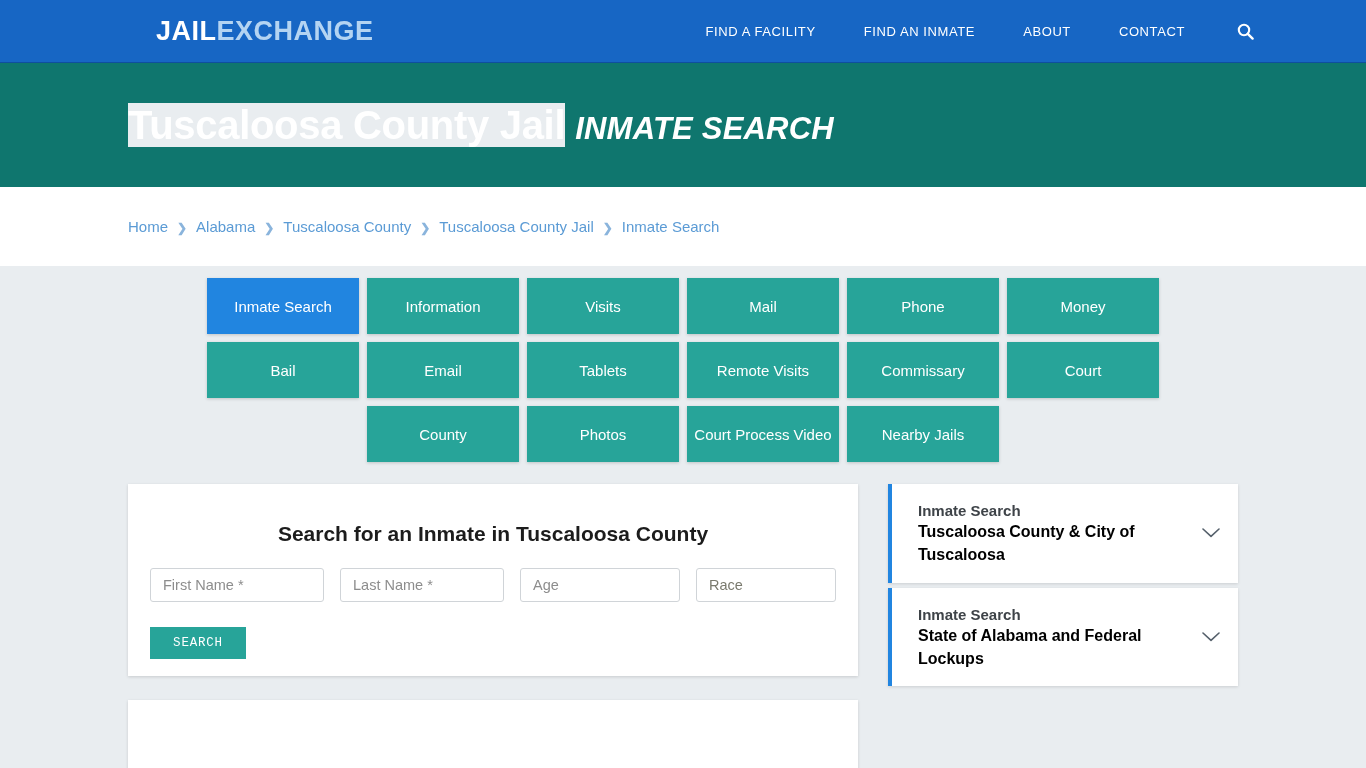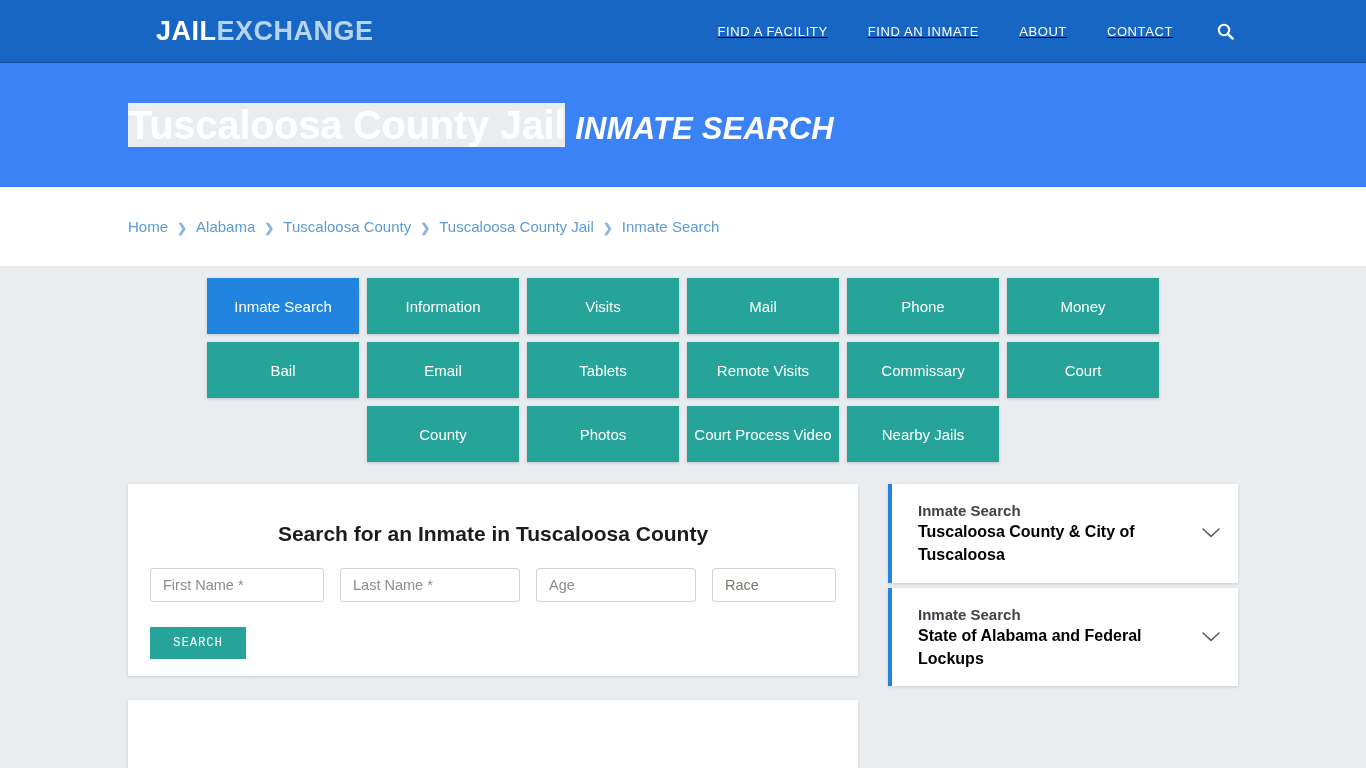--- a/index.html
+++ b/index.html
@@ -27,45 +27,44 @@
     font-weight: bold;
     letter-spacing: 0.5px;
     line-height: 1;
     white-space: nowrap;
     margin-left: 28px;
   }
   .logo .jail { color: #ffffff; }
   .logo .exchange { color: #b4d4f2; }
   .nav {
     position: absolute;
-    right: 132px;
-    display: flex;
-    align-items: center;
-    gap: 8px;
-    text-decoration: underline;
+    right: 112px;
+    display: flex;
+    align-items: center;
+    gap: 16px;
   }
   .nav a {
     color: #ffffff;
     font-size: 13px;
     letter-spacing: 0.6px;
     text-decoration: none;
     padding: 0 16px;
     white-space: nowrap;
   }
   .nav .search-btn {
     padding-left: 20px;
     display: flex;
     align-items: center;
     cursor: pointer;
   }
 
   
   .hero {
     height: 124px;
-    background: #3b82f6;
+    background: #0f766e;
     display: flex;
     align-items: center;
   }
   .hero-title {
     margin-left: 128px;
     color: #ffffff;
     white-space: nowrap;
   }
   .hero-title .main {
     font-size: 40px;
@@ -179,21 +178,21 @@
     border-radius: 3px;
     padding: 0 12px;
     font-size: 14.5px;
     color: #0f766e;
     background: #ffffff;
     font-family: "Liberation Sans", sans-serif;
     outline: none;
   }
   .form-row input::placeholder { color: #8d8d8d; }
   .f-first { width: 174px; }
-  .f-last  { width: 180px; }
+  .f-last  { width: 164px; }
   .f-age   { width: 160px; }
   .f-race  { width: 162px; color: #7a7a6e !important; appearance: none;
              background-image:
                linear-gradient(45deg, transparent 50%, #6b6b6b 50%),
                linear-gradient(135deg, #6b6b6b 50%, transparent 50%);
              background-position: calc(100% - 17px) 14px, calc(100% - 12px) 14px;
              background-size: 5px 5px, 5px 5px;
              background-repeat: no-repeat; }
   .search-submit {
     margin-top: 25px;

